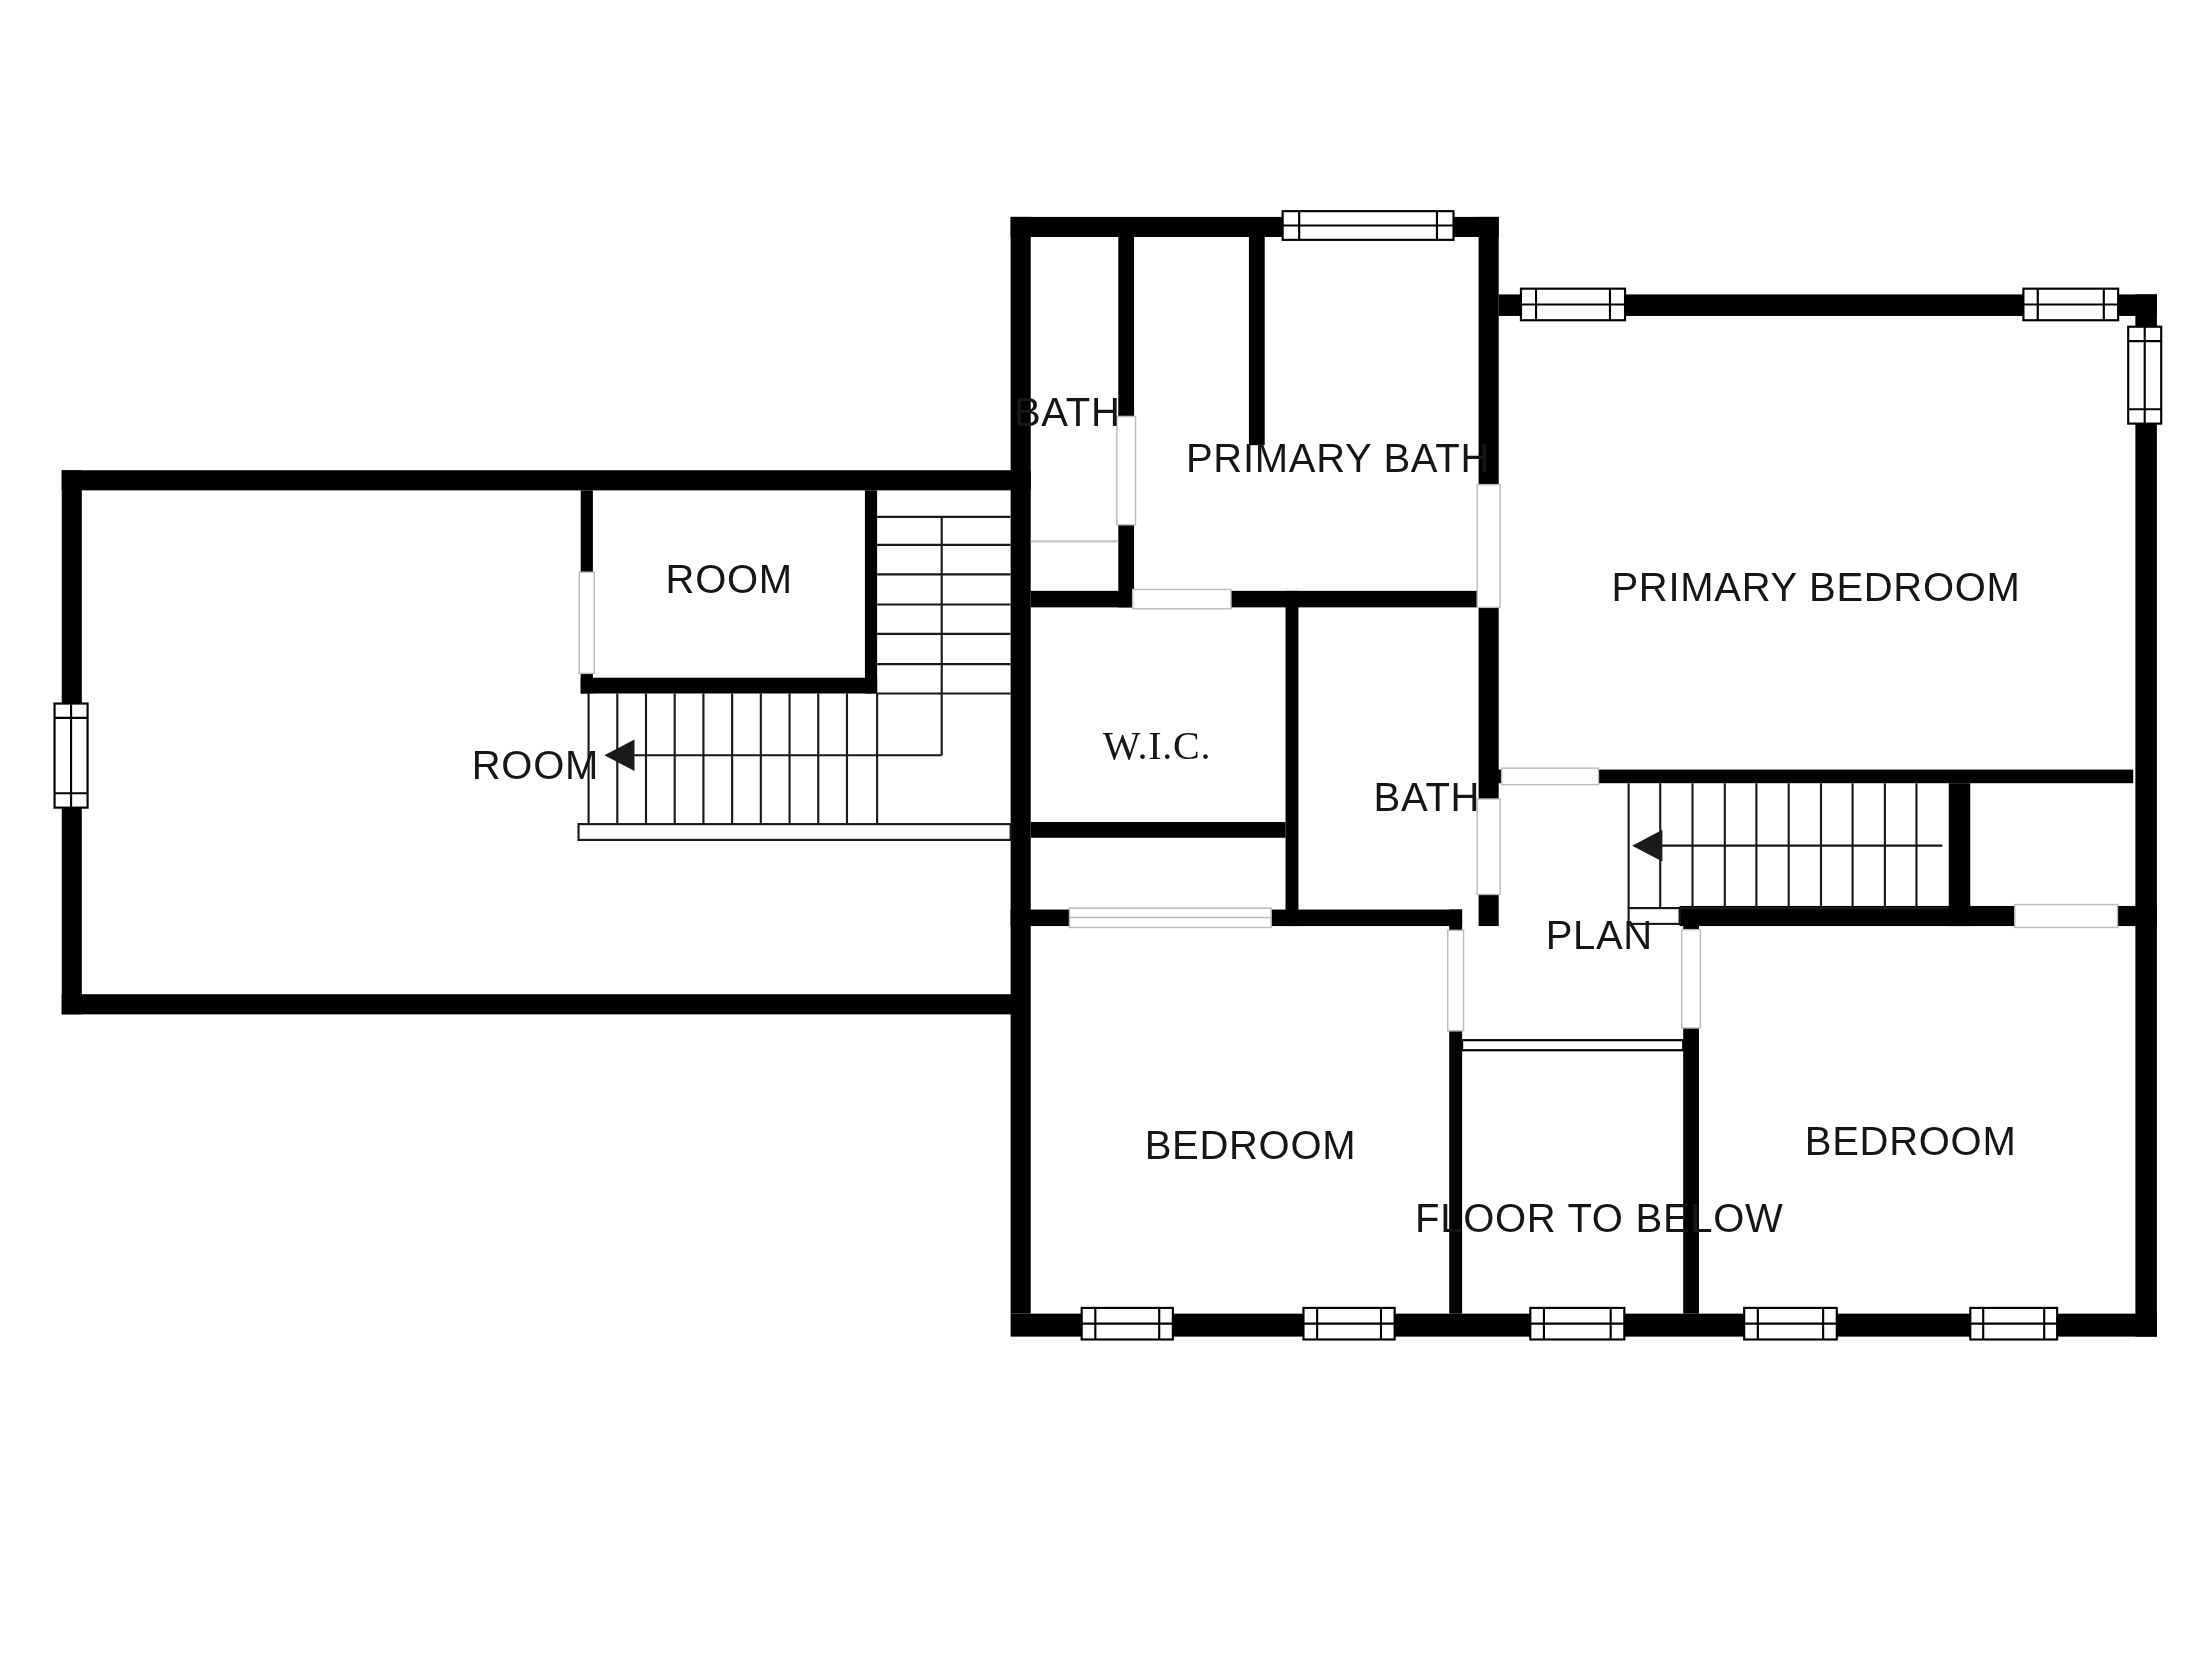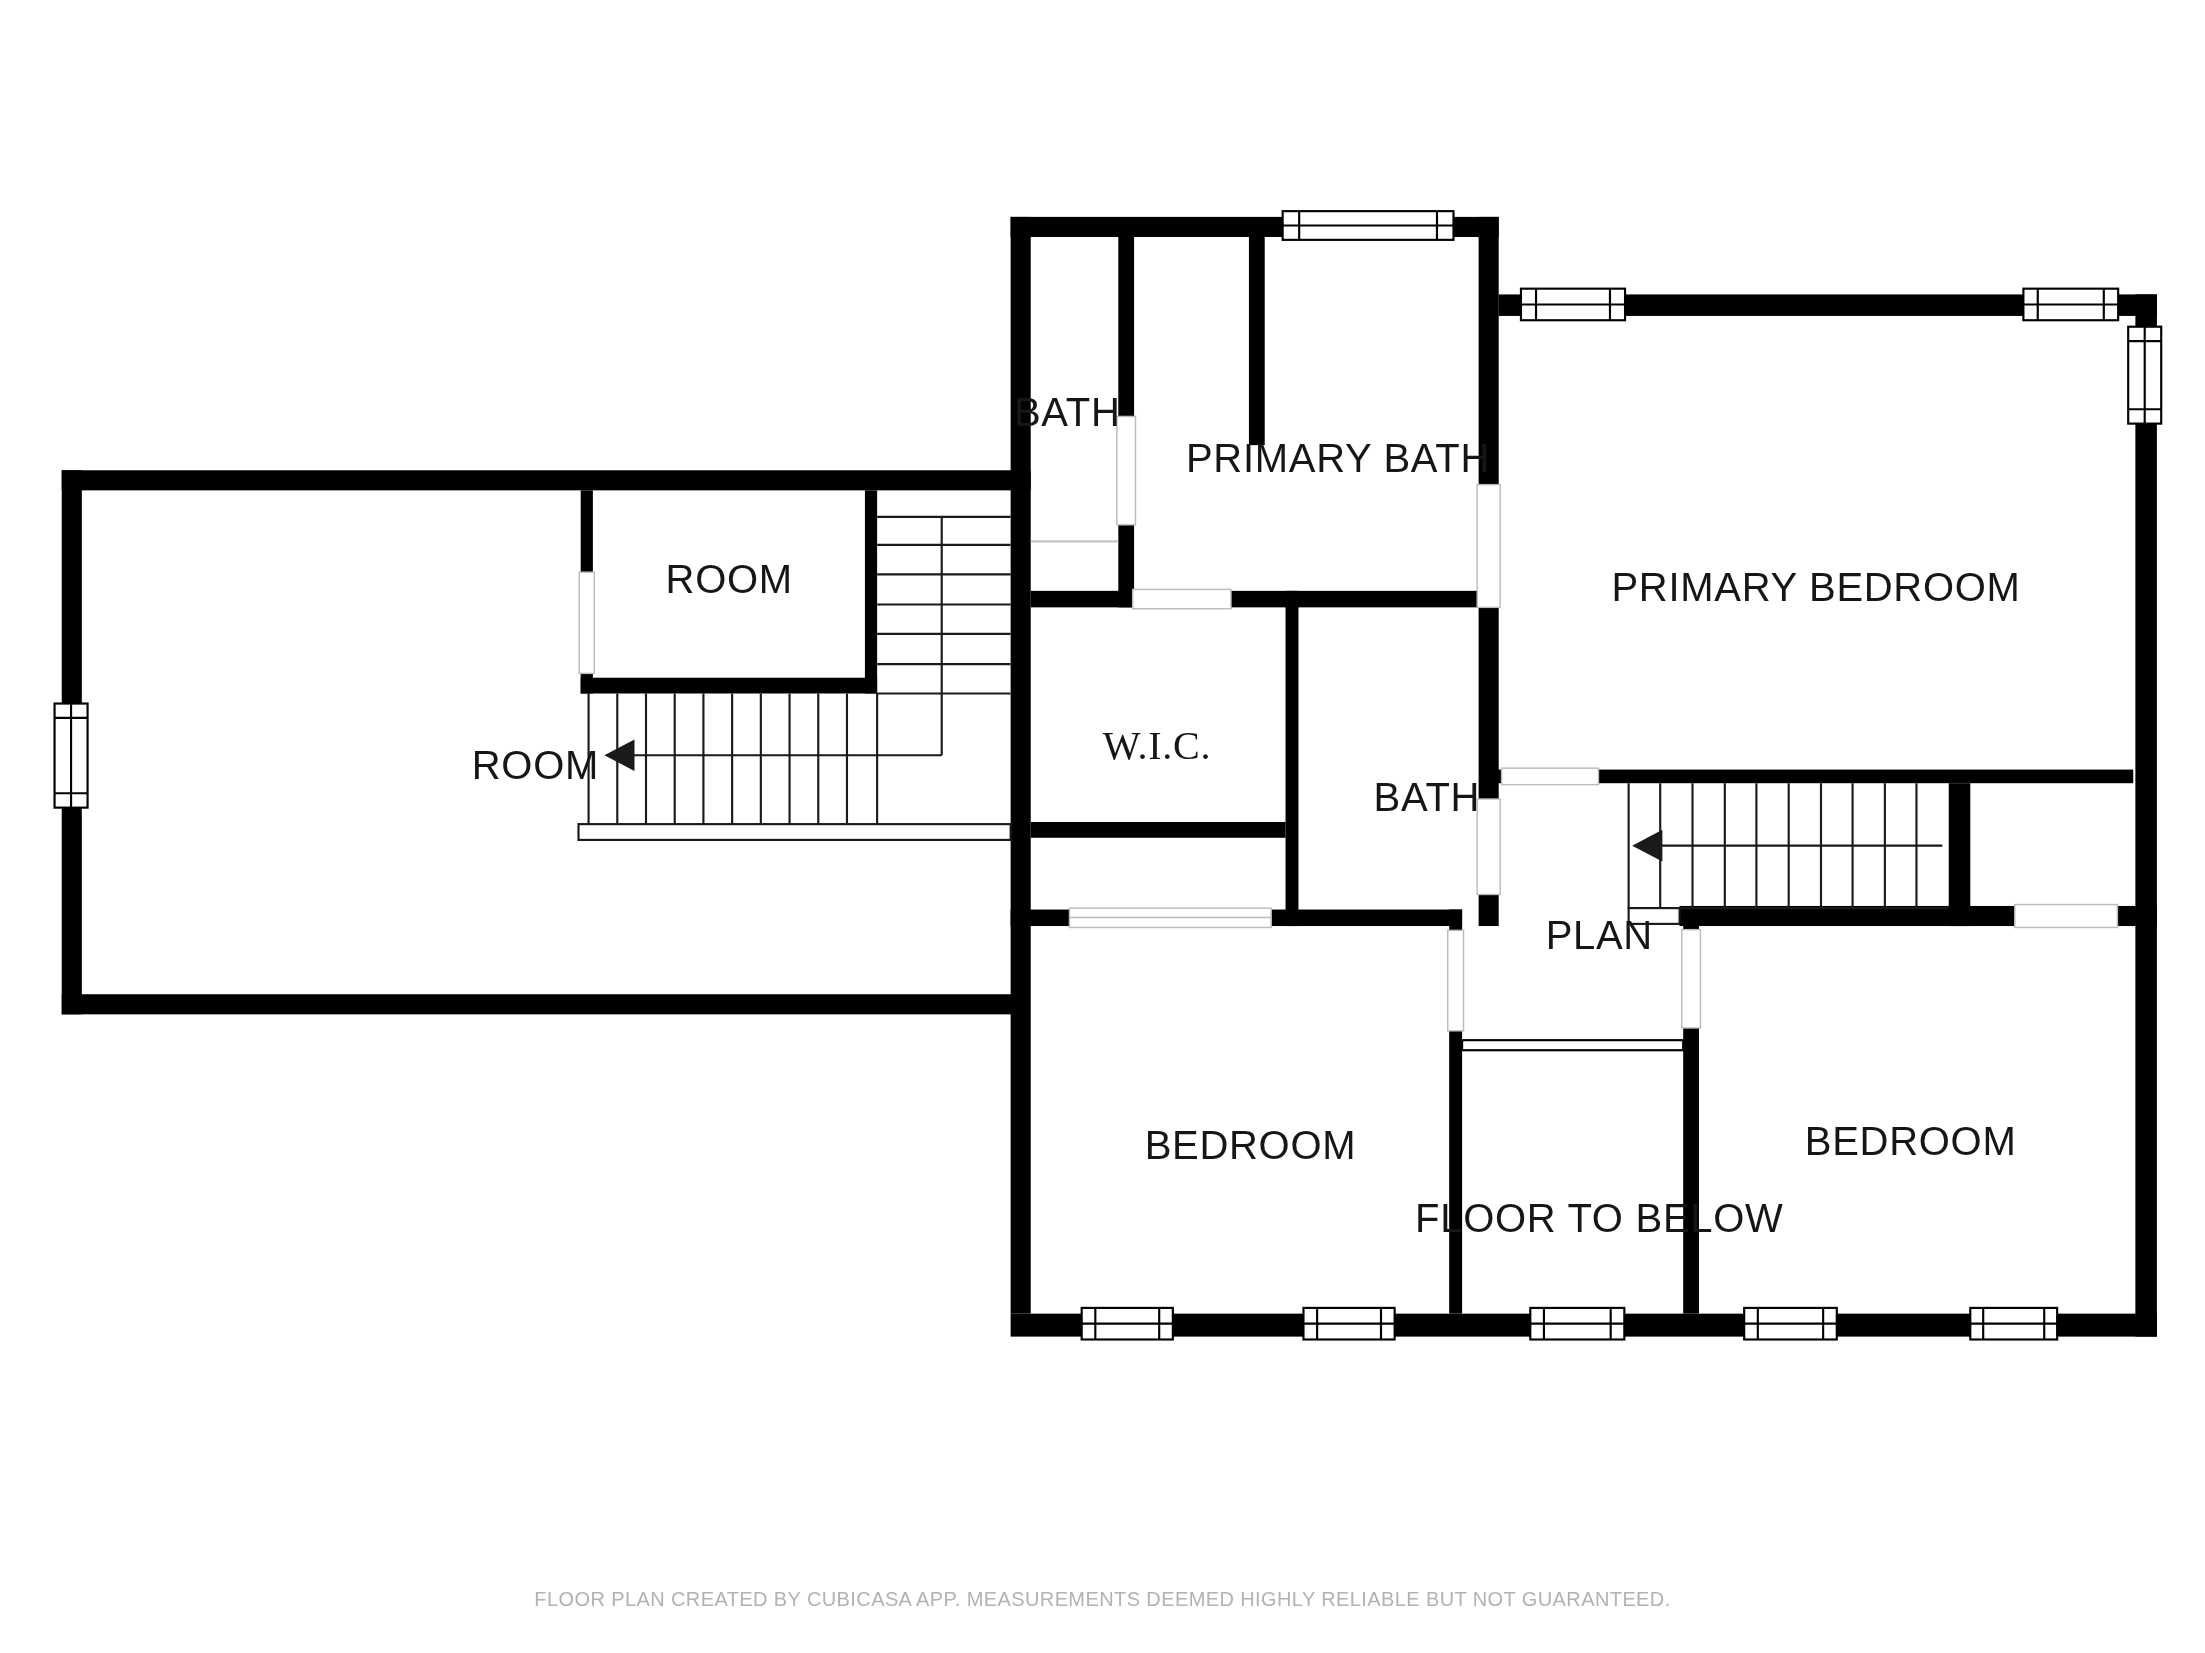--- a/index.html
+++ b/index.html
@@ -221,15 +221,14 @@
   <div class="room-label" style="left:82.36%;top:34.51%;margin-top:16px;">PRIMARY BEDROOM</div>
   <div class="room-label" style="left:33.07%;top:34.98%;">ROOM</div>
   <div class="room-label" style="left:24.28%;top:46.27%;">ROOM</div>
   <div class="room-label" style="left:52.47%;top:45.05%;font-family:Liberation Serif, serif;">W.I.C.</div>
   <div class="room-label" style="left:64.71%;top:48.18%;">BATH</div>
   <div class="room-label" style="left:72.53%;top:56.51%;">PLAN</div>
   <div class="room-label" style="left:56.71%;top:69.23%;">BEDROOM</div>
   <div class="room-label" style="left:72.53%;top:73.65%;">FLOOR TO BELOW</div>
   <div class="room-label" style="left:86.65%;top:69.01%;">BEDROOM</div>
 
-  <div class="footer-note">FLOOR PLAN CREATED BY CUBICASA APP. MEASUREMENTS DEEMED HIGHLY RELIABLE BUT NOT GUARANTEED.</div>
 </div>
 
 
 </body></html>

